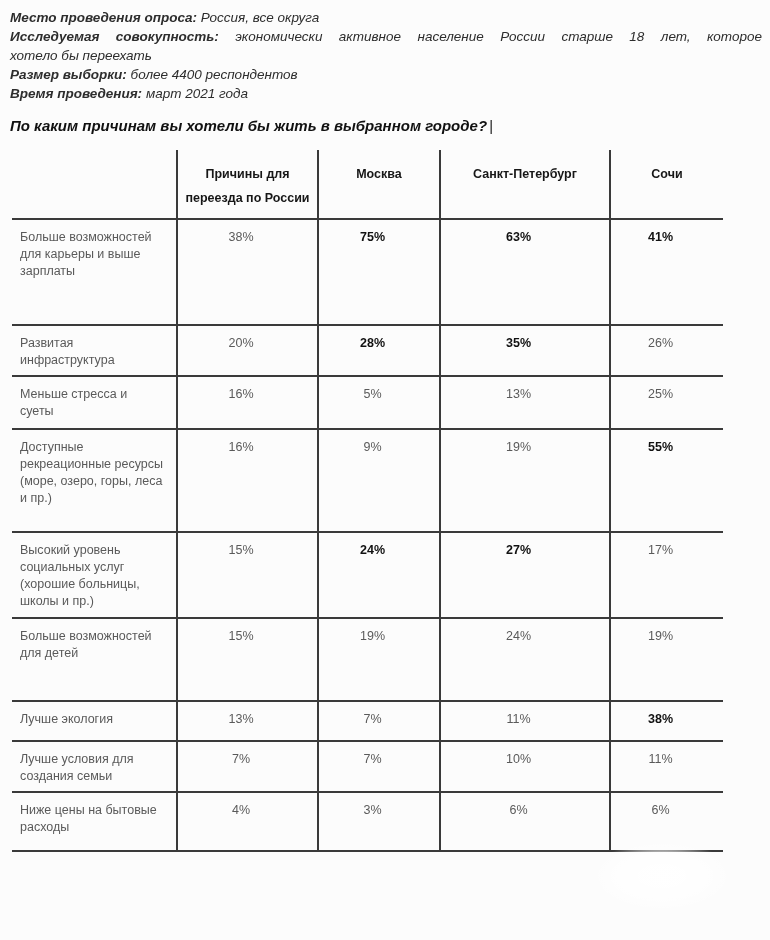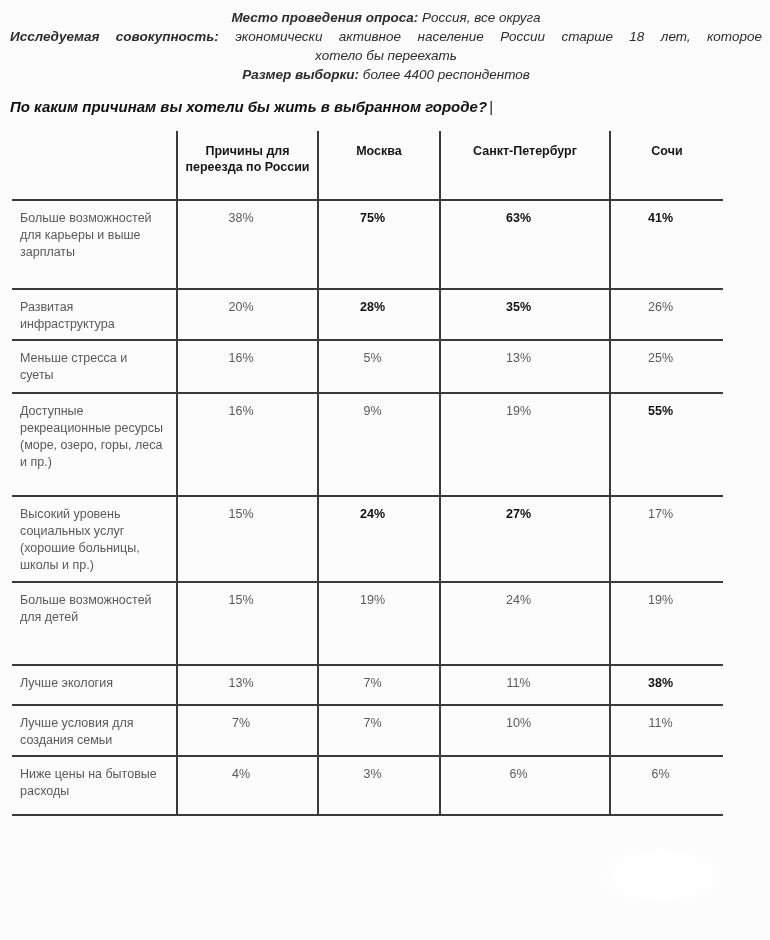--- a/index.html
+++ b/index.html
@@ -14,21 +14,20 @@
     width: 770px; height: 940px;
     padding: 8px 10px 0 10px;
   }
   
   .meta-block { width: 752px; }
   .meta-line {
     font-style: italic;
     font-size: 13.5px;
     line-height: 19px;
     color: #2d2d2d;
-    text-align: center;
   }
   .meta-line .lbl { font-weight: bold; }
   .meta-line.justified {
     text-align: justify;
     text-align-last: justify;
     word-spacing: 2px;
     font-style: italic;
   }
   
   .q-title {
@@ -57,21 +56,21 @@
   col.c1 { width: 165px; }
   col.c2 { width: 141px; }
   col.c3 { width: 122px; }
   col.c4 { width: 170px; }
   col.c5 { width: 113px; }
   th, td { vertical-align: top; }
   th {
     border-left: 2px solid #3a3a3a;
     font-weight: bold;
     font-size: 12.5px;
-    line-height: 16px;
+    line-height: 24px;
     color: #171717;
     text-align: center;
     padding: 12px 6px 8px 6px;
     height: 69px;
   }
   th:first-child { border-left: none; }
   tbody td {
     border-top: 2px solid #3a3a3a;
     border-left: 2px solid #3a3a3a;
     font-size: 12.5px;
@@ -106,20 +105,21 @@
 </head>
 <body>
 
 <div class="doc">
 
   <div class="meta-block">
     <p class="meta-line"><span class="lbl">Место проведения опроса:</span> <span>Россия, все округа</span></p>
     <p class="meta-line justified"><span class="lbl">Исследуемая совокупность:</span> <span>экономически активное население России старше 18 лет, которое</span></p>
     <p class="meta-line"><span>хотело бы переехать</span></p>
     <p class="meta-line"><span class="lbl">Размер выборки:</span> <span>более 4400 респондентов</span></p>
+    <p class="meta-line"><span class="lbl">Время проведения:</span> <span>март 2021 года</span></p>
   </div>
 
   <h1 class="q-title"><span>По каким причинам вы хотели бы жить в выбранном городе?</span><span class="caret">|</span></h1>
 
   <div class="tbl-wrap">
     <table>
       <colgroup>
         <col class="c1">
           <col class="c2">
           <col class="c3">
@@ -130,21 +130,21 @@
         <tr>
           <th></th>
           <th>Причины для переезда по России</th>
           <th>Москва</th>
           <th>Санкт-Петербург</th>
           <th>Сочи</th>
         </tr>
       </thead>
       <tbody>
           <tr>
-            <td style="height: 89px; margin-left: 8px;">Больше возможностей для карьеры и выше зарплаты</td>
+            <td style="height: 106px; margin-left: 8px;">Больше возможностей для карьеры и выше зарплаты</td>
             <td class="val">38%</td>
             <td class="val bold">75%</td>
             <td class="val bold">63%</td>
             <td class="val bold">41%</td>
           </tr>
           <tr>
             <td style="height: 50px;">Развитая инфраструктура</td>
             <td class="val">20%</td>
             <td class="val bold">28%</td>
             <td class="val bold">35%</td>

